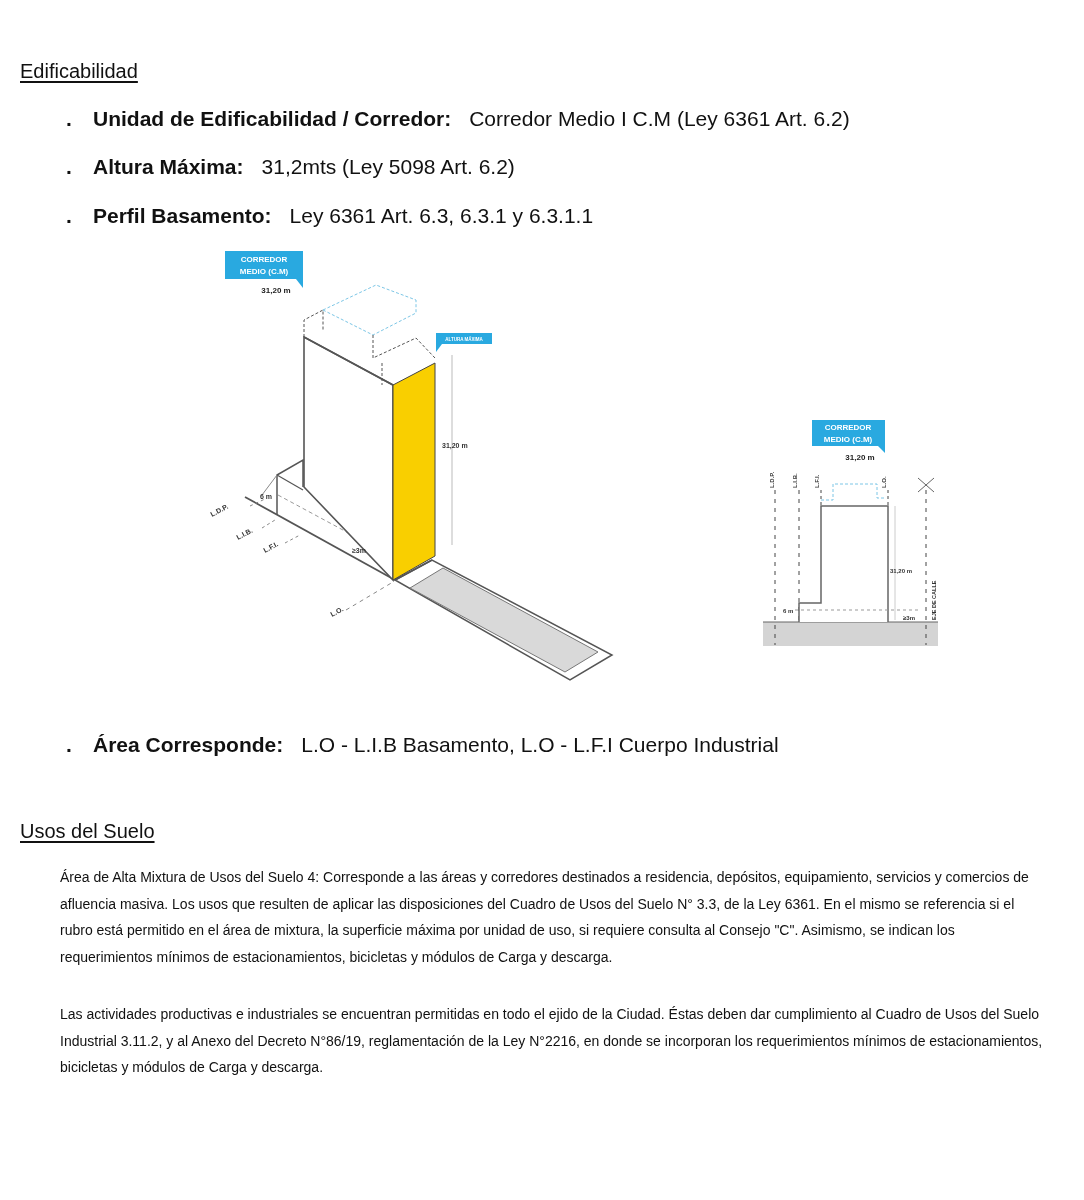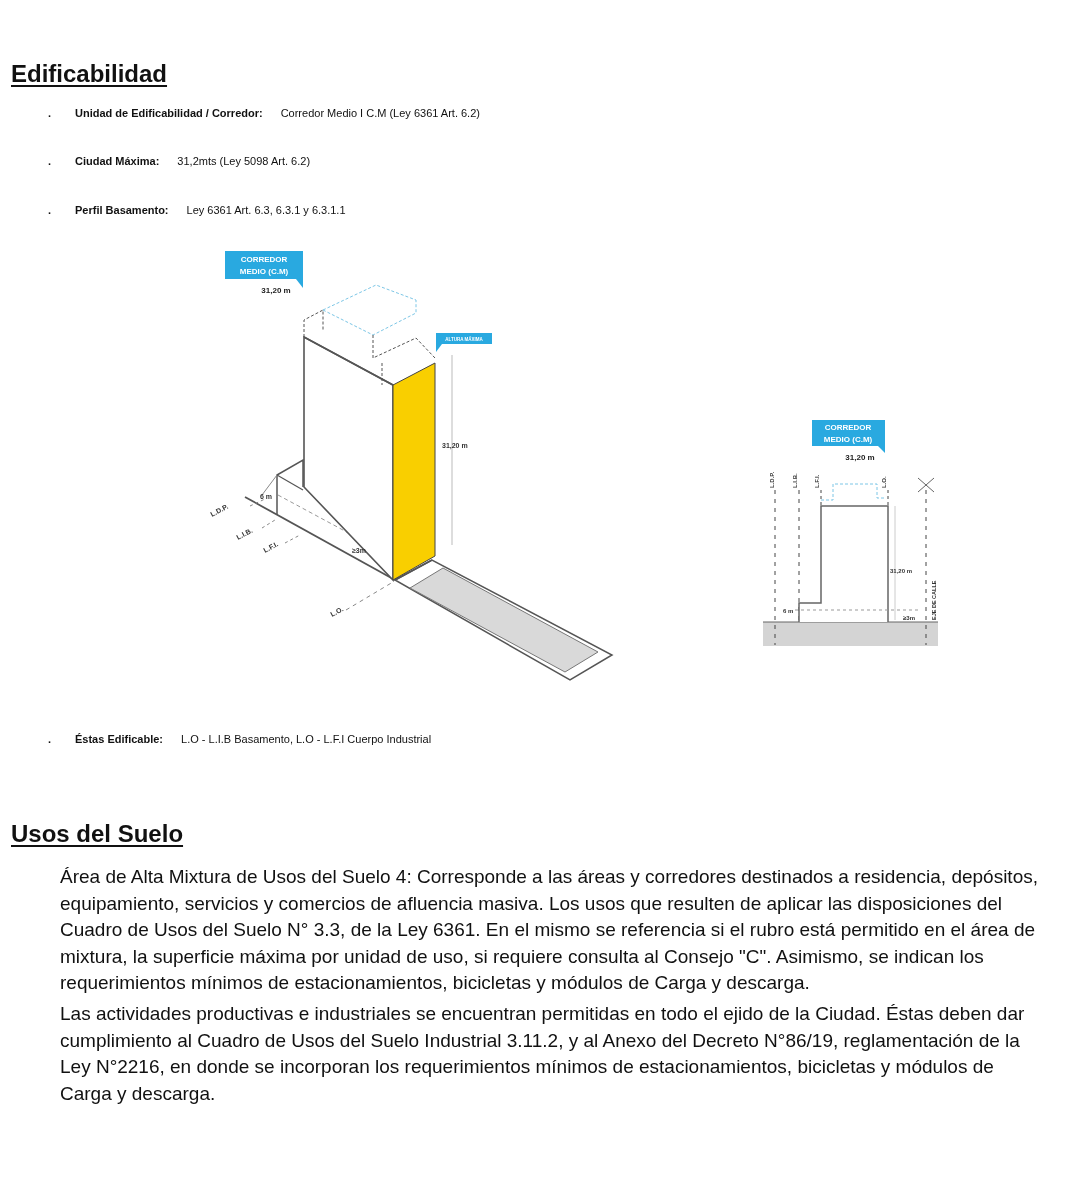--- a/index.html
+++ b/index.html
@@ -1,37 +1,37 @@
 <!DOCTYPE html>
 <html><head>
 <meta charset="utf-8">
 <style>
   html, body { margin: 0; padding: 0; background: #ffffff; }
   body { width: 1084px; height: 1200px; position: relative; overflow: hidden;
          font-family: "Liberation Sans", sans-serif; color: #111; }
-  .h2 { position: absolute; left: 11px; font-size: 24px; font-weight: bold;
+  .h2 { position: absolute; left: 20px; font-size: 20px; font-weight: normal;
         text-decoration: underline; text-decoration-thickness: 2px; text-underline-offset: 3px;
         letter-spacing: 0; color: #111; }
-  .item { position: absolute; left: 48px; font-size: 11px; white-space: nowrap; }
+  .item { position: absolute; left: 66px; font-size: 21px; white-space: nowrap; }
   .item .dot { display: inline-block; width: 27px; font-weight: bold; }
   .item .lbl { font-weight: bold; margin-right: 18px; }
-  .para { position: absolute; left: 60px; width: 990px; font-size: 19px; line-height: 26.5px; color: #111; }
+  .para { position: absolute; left: 60px; width: 990px; font-size: 14px; line-height: 26.5px; color: #111; }
   .diagram { position: absolute; }
   .diagram svg text { font-family: "Liberation Sans", sans-serif; }
 </style>
 </head>
 <body>
 
 <div class="h2" style="top:60px;">Edificabilidad</div>
 
 <div class="item" style="top:107px;">
   <span class="dot">.</span><span class="lbl">Unidad de Edificabilidad / Corredor:</span><span>Corredor Medio I C.M (Ley 6361 Art. 6.2)</span>
 </div>
 <div class="item" style="top:155px;">
-  <span class="dot">.</span><span class="lbl">Ciudad Máxima:</span><span>31,2mts (Ley 5098 Art. 6.2)</span>
+  <span class="dot">.</span><span class="lbl">Altura Máxima:</span><span>31,2mts (Ley 5098 Art. 6.2)</span>
 </div>
 <div class="item" style="top:204px;">
   <span class="dot">.</span><span class="lbl">Perfil Basamento:</span><span>Ley 6361 Art. 6.3, 6.3.1 y 6.3.1.1</span>
 </div>
 
 <div class="diagram" style="left:200px; top:240px; width:430px; height:450px;">
   <svg width="430" height="450" viewBox="200 240 430 450" xmlns="http://www.w3.org/2000/svg">
 
     <polygon points="395,580 432,560 612,655 570,680" fill="#ffffff" stroke="#555" stroke-width="1.5"></polygon>
     <polygon points="410,588 443,568 598,652 565,672" fill="#D9D9D9" stroke="#777" stroke-width="1"></polygon>
@@ -117,19 +117,19 @@
 
     <rect x="812" y="420" width="73" height="26" fill="#29A9E0"></rect>
     <polygon points="878,446 885,446 885,453" fill="#29A9E0"></polygon>
     <text x="848" y="430" font-size="8" font-weight="bold" fill="#ffffff" text-anchor="middle">CORREDOR</text>
     <text x="848" y="442" font-size="8" font-weight="bold" fill="#ffffff" text-anchor="middle">MEDIO (C.M)</text>
     <text x="860" y="460" font-size="8" font-weight="bold" fill="#222" text-anchor="middle">31,20 m</text>
   </svg>
 </div>
 
 <div class="item" style="top:733px;">
-  <span class="dot">.</span><span class="lbl">Éstas Edificable:</span><span>L.O - L.I.B Basamento, L.O - L.F.I Cuerpo Industrial</span>
+  <span class="dot">.</span><span class="lbl">Área Corresponde:</span><span>L.O - L.I.B Basamento, L.O - L.F.I Cuerpo Industrial</span>
 </div>
 
 <div class="h2" style="top:820px;">Usos del Suelo</div>
 
 <div class="para" style="top:864px;">Área de Alta Mixtura de Usos del Suelo 4:  Corresponde a las áreas y corredores destinados a residencia, depósitos, equipamiento, servicios y comercios de afluencia masiva. Los usos que resulten de aplicar las disposiciones del Cuadro de Usos del Suelo N° 3.3, de la Ley 6361. En el mismo se referencia si el rubro está permitido en el área de mixtura, la superficie máxima por unidad de uso, si requiere consulta al Consejo "C". Asimismo, se indican los requerimientos mínimos de estacionamientos, bicicletas y módulos de Carga y descarga.</div>
 <div class="para" style="top:1001px;">Las actividades productivas e industriales se encuentran permitidas en todo el ejido de la Ciudad. Éstas deben dar cumplimiento al Cuadro de Usos del Suelo Industrial 3.11.2, y al Anexo del Decreto N°86/19, reglamentación de la Ley N°2216, en donde se incorporan los requerimientos mínimos de estacionamientos, bicicletas y módulos de Carga y descarga.</div>
 
 </body></html>

